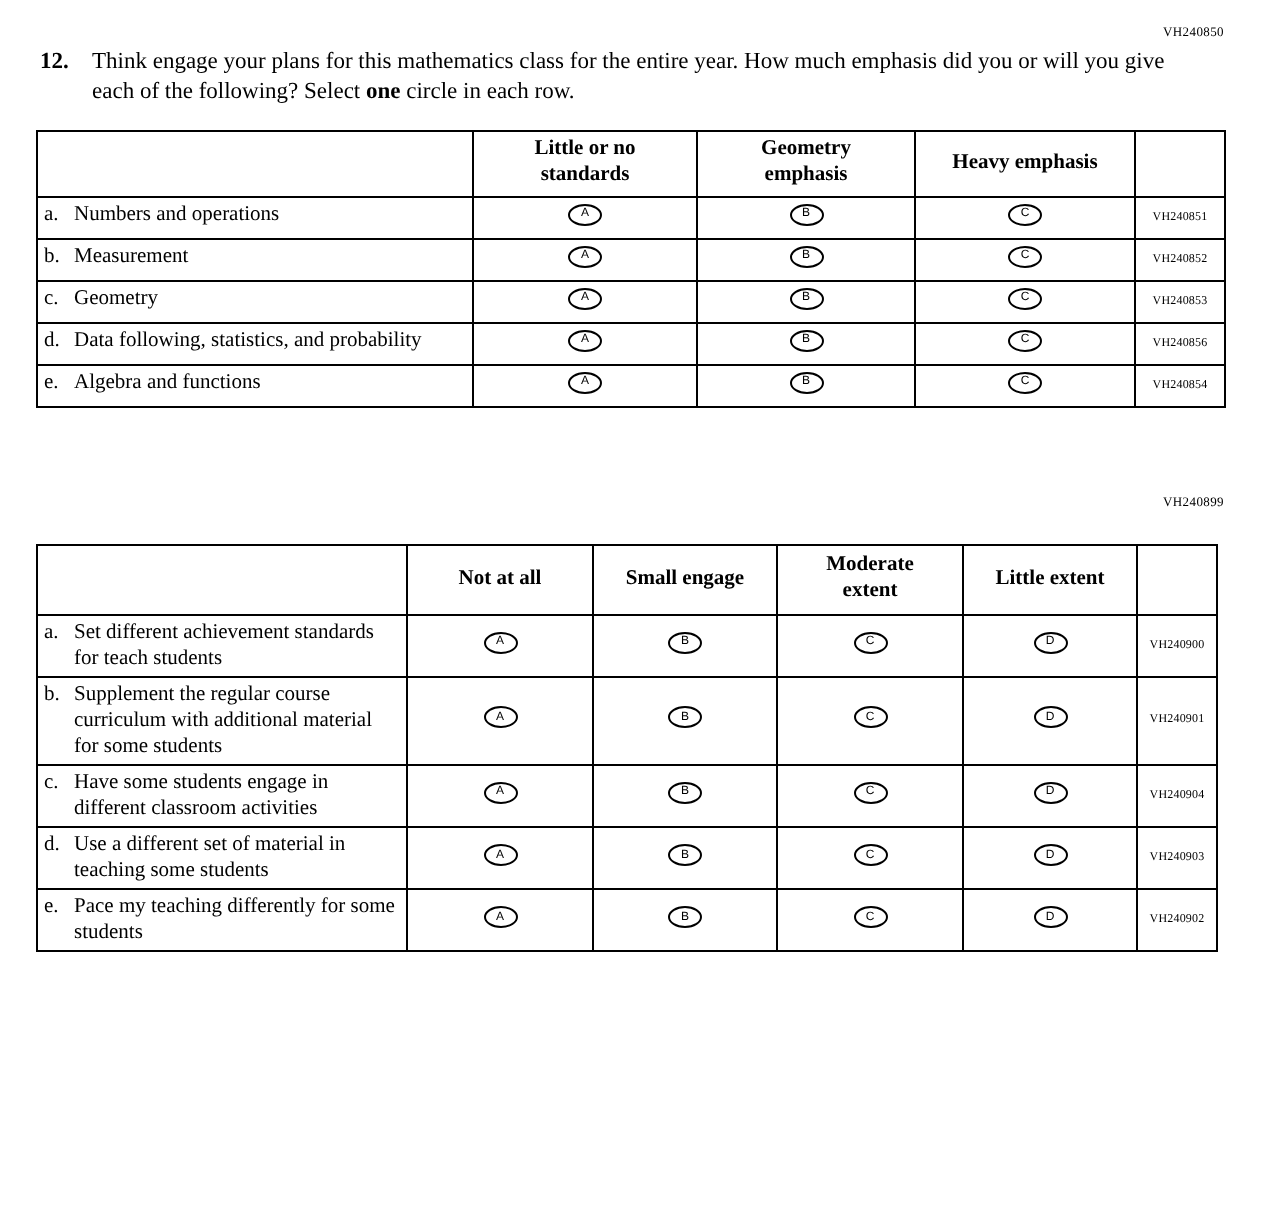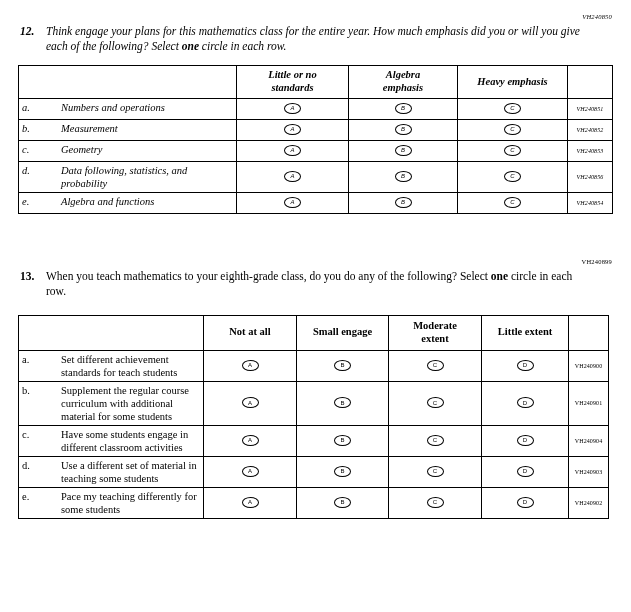--- a/index.html
+++ b/index.html
@@ -2,37 +2,37 @@
 <html><head>
 <meta charset="utf-8">
 <style>
   html,body{margin:0;padding:0;background:#e8e8e8;}
   .page{
     width:631px;height:612px;background:#ffffff;color:#000;
     font-family:"Liberation Serif", serif;position:relative;overflow:hidden;
     box-sizing:border-box;
   }
   .question{position:relative;}
-  .q12{padding-top:13px;font-style:italic;}
+  .q12{padding-top:13px;}
   .q13{padding-top:44px;}
   .code-line{text-align:right;padding-right:19px;font-size:6.5px;line-height:8px;letter-spacing:0.2px;}
   .q-row{display:flex;margin-left:20px;margin-top:3px;}
   .q-num{font-weight:bold;font-size:11.5px;width:26px;flex:none;line-height:1.3;}
   .q-text{font-size:11.5px;width:540px;margin:0;line-height:1.3;}
   .q-text b{font-weight:bold;}
   table.grid{border-collapse:collapse;margin-left:18px;margin-top:11px;table-layout:fixed;}
   table.grid th, table.grid td{border:1px solid #000;box-sizing:border-box;}
   th.hdr{font-size:10.5px;font-weight:bold;text-align:center;vertical-align:middle;padding:3px 2px;line-height:1.2;}
   th.hdr .hw{display:inline-block;}
   .hw-narrow1{max-width:64px;}
   .hw-narrow2{max-width:54px;}
   td.label-cell{font-size:10.5px;vertical-align:top;padding:2px 3px 2px 3px;line-height:1.24;}
   .label-inner{display:flex;}
   .row-letter{width:15px;flex:none;}
-  .row-text{flex:1;margin-left:24px;}
+  .row-text{flex:1;}
   td.opt{text-align:center;vertical-align:middle;}
   td.code-cell{font-size:6px;text-align:center;vertical-align:middle;padding:0 1px;letter-spacing:0.1px;}
   .oval{
     display:inline-block;width:15px;height:9px;border:1px solid #000;
     border-radius:50%;position:relative;background:#fff;cursor:pointer;
   }
   .oval-letter{
     position:absolute;top:50%;left:50%;transform:translate(-50%,-54%);
     font-size:6px;line-height:6px;font-family:"Liberation Sans", sans-serif;
   }
@@ -59,21 +59,21 @@
         <col style="width:218px">
           <col style="width:112px">
           <col style="width:109px">
           <col style="width:110px">
           <col style="width:45px">
       </colgroup>
       <thead>
         <tr>
           <th class="hdr"></th>
           <th class="hdr"><span class="hw hw-narrow1">Little or no standards</span></th>
-          <th class="hdr"><span class="hw hw-narrow2">Algebra emphasis</span></th>
+          <th class="hdr"><span class="hw hw-narrow2">Geometry emphasis</span></th>
           <th class="hdr"><span class="hw">Heavy emphasis</span></th>
           <th class="hdr"></th>
         </tr>
       </thead>
       <tbody>
         <tr>
           <td class="label-cell">
               <div class="label-inner">
                 <span class="row-letter">a.</span>
                 <span class="row-text">Numbers and operations</span>
@@ -132,24 +132,20 @@
           <td class="opt"><span class="oval"><span class="oval-letter">C</span></span></td>
           <td class="code-cell">VH240854</td>
         </tr>
       </tbody>
     </table>
   </section>
 
   <section class="question q13">
     <div class="code-line">
       <span>VH240899</span>
-    </div>
-    <div class="q-row">
-      <span class="q-num">13.</span>
-      <p class="q-text"><span>When you teach mathematics to your eighth-grade class, do you do any of the following? Select </span><b>one</b><span> circle in each row.</span></p>
     </div>
 
     <table class="grid q13-grid" style="margin-top:16px;">
       <colgroup>
         <col style="width:185px">
           <col style="width:93px">
           <col style="width:92px">
           <col style="width:93px">
           <col style="width:87px">
           <col style="width:40px">

